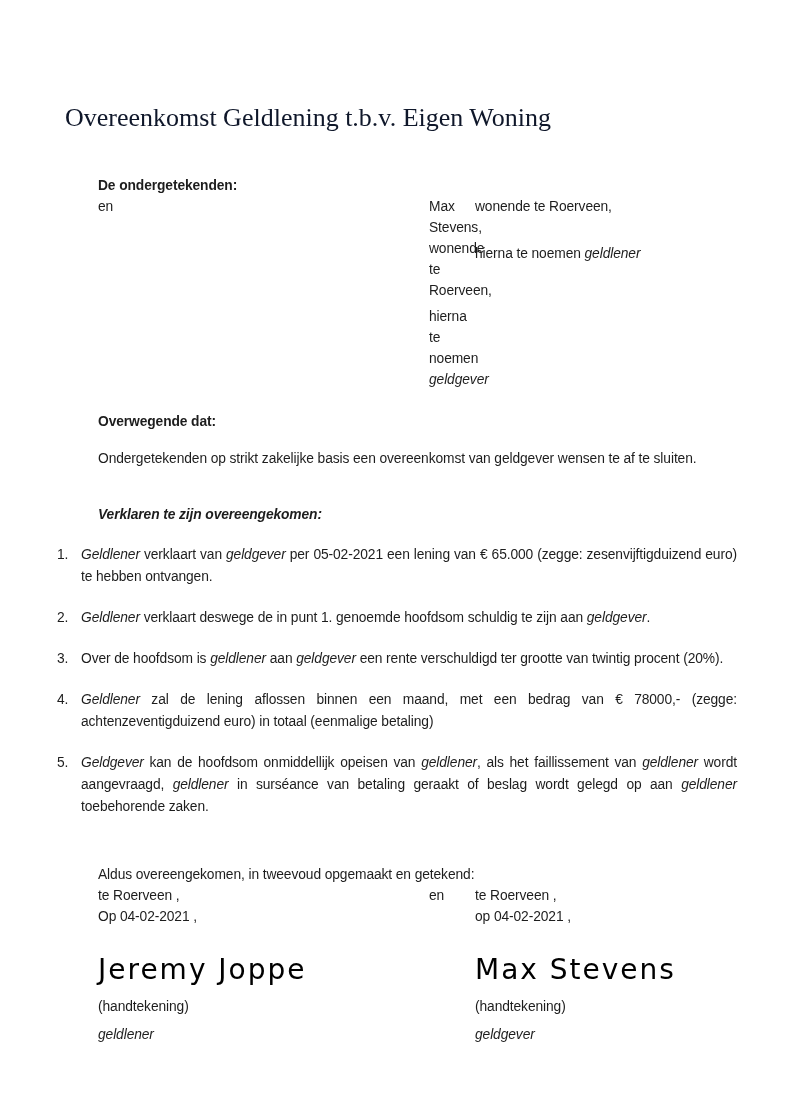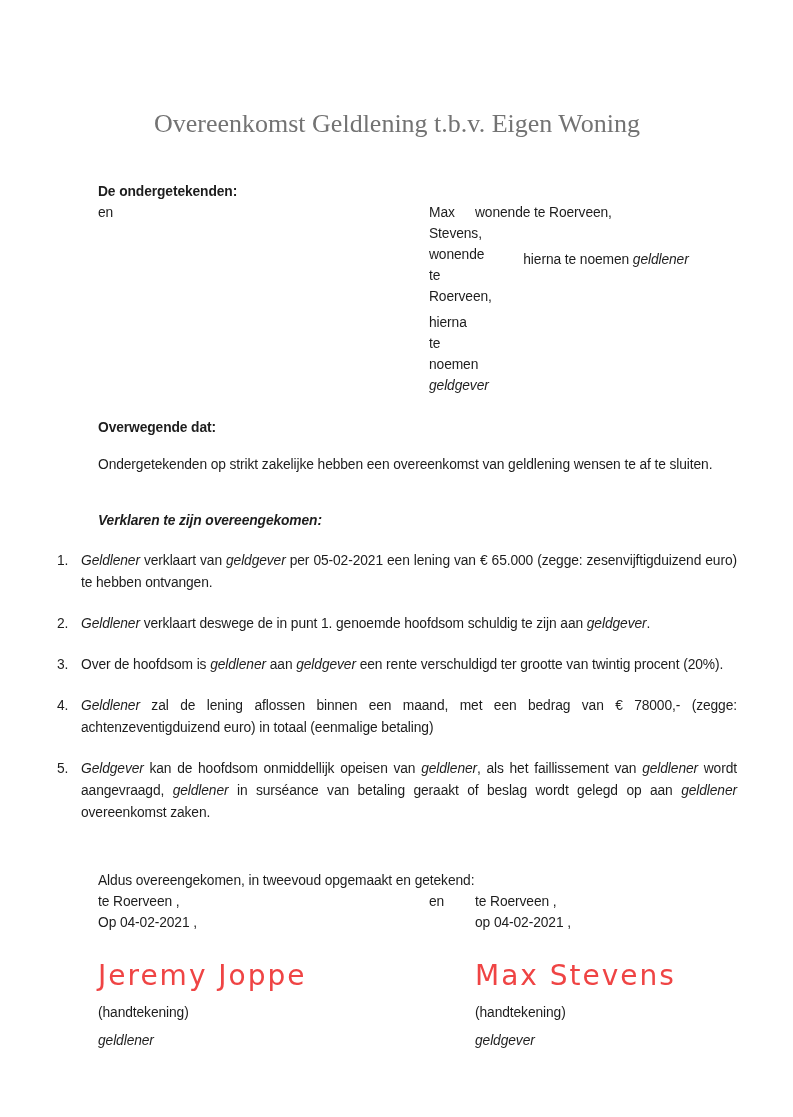--- a/index.html
+++ b/index.html
@@ -10,50 +10,49 @@
     padding:93px 56px 0 57px;
     background:#ffffff;
     font-family:"Liberation Sans",sans-serif;
     font-size:13.8px;
     line-height:21px;
     letter-spacing:-0.1px;
     color:#1d1d1d;
     overflow:hidden;
   }
   .title{
-    margin:14px;
+    margin:8px;
     font-family:"Liberation Serif",serif;
     font-size:26px;
     line-height:33px;
     font-weight:normal;
-    text-align:center;
-    color:#737373;
+    color:#0f172a;
     letter-spacing:0;
   }
   .b{font-weight:bold;}
   .i{font-style:italic;}
   p{margin:0;padding-left:41px;}
   .parties-heading{margin-top:41px;}
   .grid3{display:grid;grid-template-columns:331px 46px 1fr;}
-  .gap-row{padding-top:5px;text-align:center;}
+  .gap-row{padding-top:5px;}
   .recitals-heading{margin-top:21px;}
   .recitals-par{margin-top:16px;}
   .agreements-heading{margin-top:35px;font-style:italic;}
   .item{display:flex;margin-top:19px;line-height:22px;}
   .item:first-of-type{margin-top:13px;}
   .item .num{width:24px;flex:none;}
   .item .body{flex:1;text-align:justify;}
   .closing-intro{margin-top:46px;}
   .sig-row{padding-top:26px;}
   .sig{
     font-family:cursive,"DejaVu Sans",sans-serif;
     font-size:28px;
     line-height:34px;
     letter-spacing:2px;
-    color:#ef4444;
+    color:#000000;
     white-space:nowrap;
   }
   .cap-row{padding-top:9px;}
   .role-row{padding-top:7px;}
   em{font-style:italic;}
 </style>
 </head>
 <body>
 
 <div class="page">
@@ -69,21 +68,21 @@
     <p>wonende te Roerveen,</p>
     <p></p>
     <p>wonende te Roerveen,</p>
 
     <p class="gap-row"><span>hierna te noemen </span><em>geldlener</em></p>
     <p class="gap-row"></p>
     <p class="gap-row"><span>hierna te noemen </span><em>geldgever</em></p>
   </div>
 
   <p class="b recitals-heading">Overwegende dat:</p>
-  <p class="recitals-par">Ondergetekenden op strikt zakelijke hebben een overeenkomst van geldlening wensen te af te sluiten.</p>
+  <p class="recitals-par">Ondergetekenden op strikt zakelijke basis een overeenkomst van geldgever wensen te af te sluiten.</p>
 
   <p class="b agreements-heading">Verklaren te zijn overeengekomen:</p>
 
   <div class="item">
     <span class="num">1.</span>
     <span class="body"><em>Geldlener</em><span> verklaart van </span><em>geldgever</em><span> per 05-02-2021 een lening van € 65.000 (zegge: zesenvijftigduizend euro) te hebben ontvangen.</span></span>
   </div>
   <div class="item">
     <span class="num">2.</span>
     <span class="body"><em>Geldlener</em><span> verklaart deswege de in punt 1. genoemde hoofdsom schuldig te zijn aan </span><em>geldgever</em><span>.</span></span>
@@ -91,21 +90,21 @@
   <div class="item">
     <span class="num">3.</span>
     <span class="body"><span>Over de hoofdsom is </span><em>geldlener</em><span> aan </span><em>geldgever</em><span> een rente verschuldigd ter grootte van twintig procent (20%).</span></span>
   </div>
   <div class="item">
     <span class="num">4.</span>
     <span class="body"><em>Geldlener</em><span> zal de lening aflossen binnen een maand, met een bedrag van € 78000,- (zegge: achtenzeventigduizend euro) in totaal (eenmalige betaling)</span></span>
   </div>
   <div class="item">
     <span class="num">5.</span>
-    <span class="body"><em>Geldgever</em><span> kan de hoofdsom onmiddellijk opeisen van </span><em>geldlener</em><span>, als het faillissement van </span><em>geldlener</em><span> wordt aangevraagd, </span><em>geldlener</em><span> in surséance van betaling geraakt of beslag wordt gelegd op aan </span><em>geldlener</em><span> overeenkomst zaken.</span></span>
+    <span class="body"><em>Geldgever</em><span> kan de hoofdsom onmiddellijk opeisen van </span><em>geldlener</em><span>, als het faillissement van </span><em>geldlener</em><span> wordt aangevraagd, </span><em>geldlener</em><span> in surséance van betaling geraakt of beslag wordt gelegd op aan </span><em>geldlener</em><span> toebehorende zaken.</span></span>
   </div>
 
   <p class="closing-intro">Aldus overeengekomen, in tweevoud opgemaakt en getekend:</p>
 
   <div class="grid3">
     <p>te Roerveen ,</p>
     <p>en</p>
     <p>te Roerveen ,</p>
 
     <p>Op 04-02-2021 ,</p>

